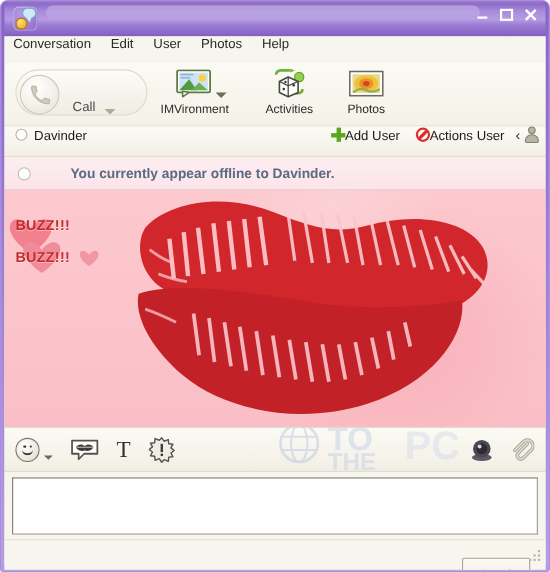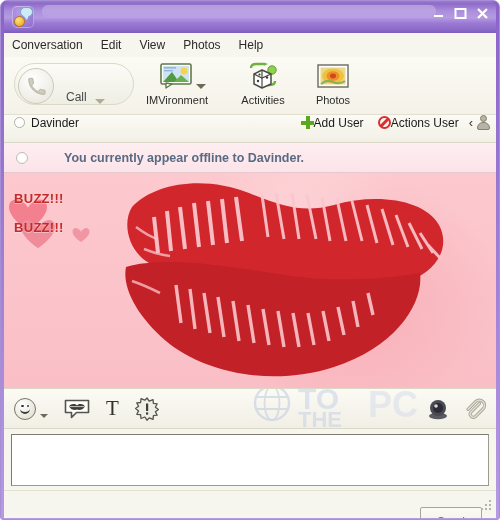--- a/index.html
+++ b/index.html
@@ -96,21 +96,21 @@
     background: #f7f6ef;
     height: 485px;
     position: relative;
     overflow: hidden;
   }
 
   
   .menubar {
     height: 24px;
     background: #f6f5ee;
-    display: flex; align-items: center;
+    display: flex; align-items: flex-start;
     padding-left: 8px;
     gap: 18px;
   }
   .menuitem {
     font-size: 12px; color: #2b2b2b;
     cursor: default;
     white-space: nowrap;
   }
 
   
@@ -257,21 +257,21 @@
   .chat-bg {
     position: absolute; inset: 0;
     background:
       radial-gradient(ellipse 140px 120px at 62% 18%, rgba(255,255,255,.22), transparent 70%),
       radial-gradient(ellipse 200px 170px at 72% 58%, rgba(245,150,160,.45), transparent 72%),
       linear-gradient(to bottom, #fcc9ce 0%, #fbc3ca 55%, #fabfc6 100%);
   }
   .chat svg.lips { position: absolute; left: 0; top: -18px; }
 
   .buzz-wrap {
-    position: absolute; left: 10px; top: 18px;
+    position: absolute; left: 10px; top: 24px;
     z-index: 4;
     text-align: center;
   }
   .buzz-line {
     font-family: "Liberation Sans", sans-serif;
     font-size: 13px; font-weight: bold;
     color: #c32b2b;
     margin-bottom: 14px;
     letter-spacing: .3px;
     text-shadow: 0 1px 0 rgba(255,255,255,.4);
@@ -391,21 +391,21 @@
           </svg>
         </div>
       </div>
     </div>
 
     <div class="client">
 
       <div class="menubar">
         <div class="menuitem">Conversation</div>
         <div class="menuitem">Edit</div>
-        <div class="menuitem">View</div>
+        <div class="menuitem">User</div>
         <div class="menuitem">Photos</div>
         <div class="menuitem">Help</div>
       </div>
 
       <div class="toolbar">
 
         <div class="callbtn">
           <div class="phone-circle">
             <svg width="21" height="21" viewBox="0 0 24 24">
               <path d="M6.6 10.8c1.5 3 4 5.5 7 7l2.3-2.3c.3-.3.7-.4 1.1-.2 1.2.4 2.5.6 3.8.6.6 0 1 .5 1 1V20c0 .6-.4 1-1 1C10.8 21 3 13.2 3 3.6c0-.6.5-1 1-1h3.1c.6 0 1 .4 1 1 0 1.3.2 2.6.6 3.8.1.4 0 .8-.2 1.1L6.6 10.8z" fill="#cfccbe" stroke="#a7a394" stroke-width="0.8"></path>

